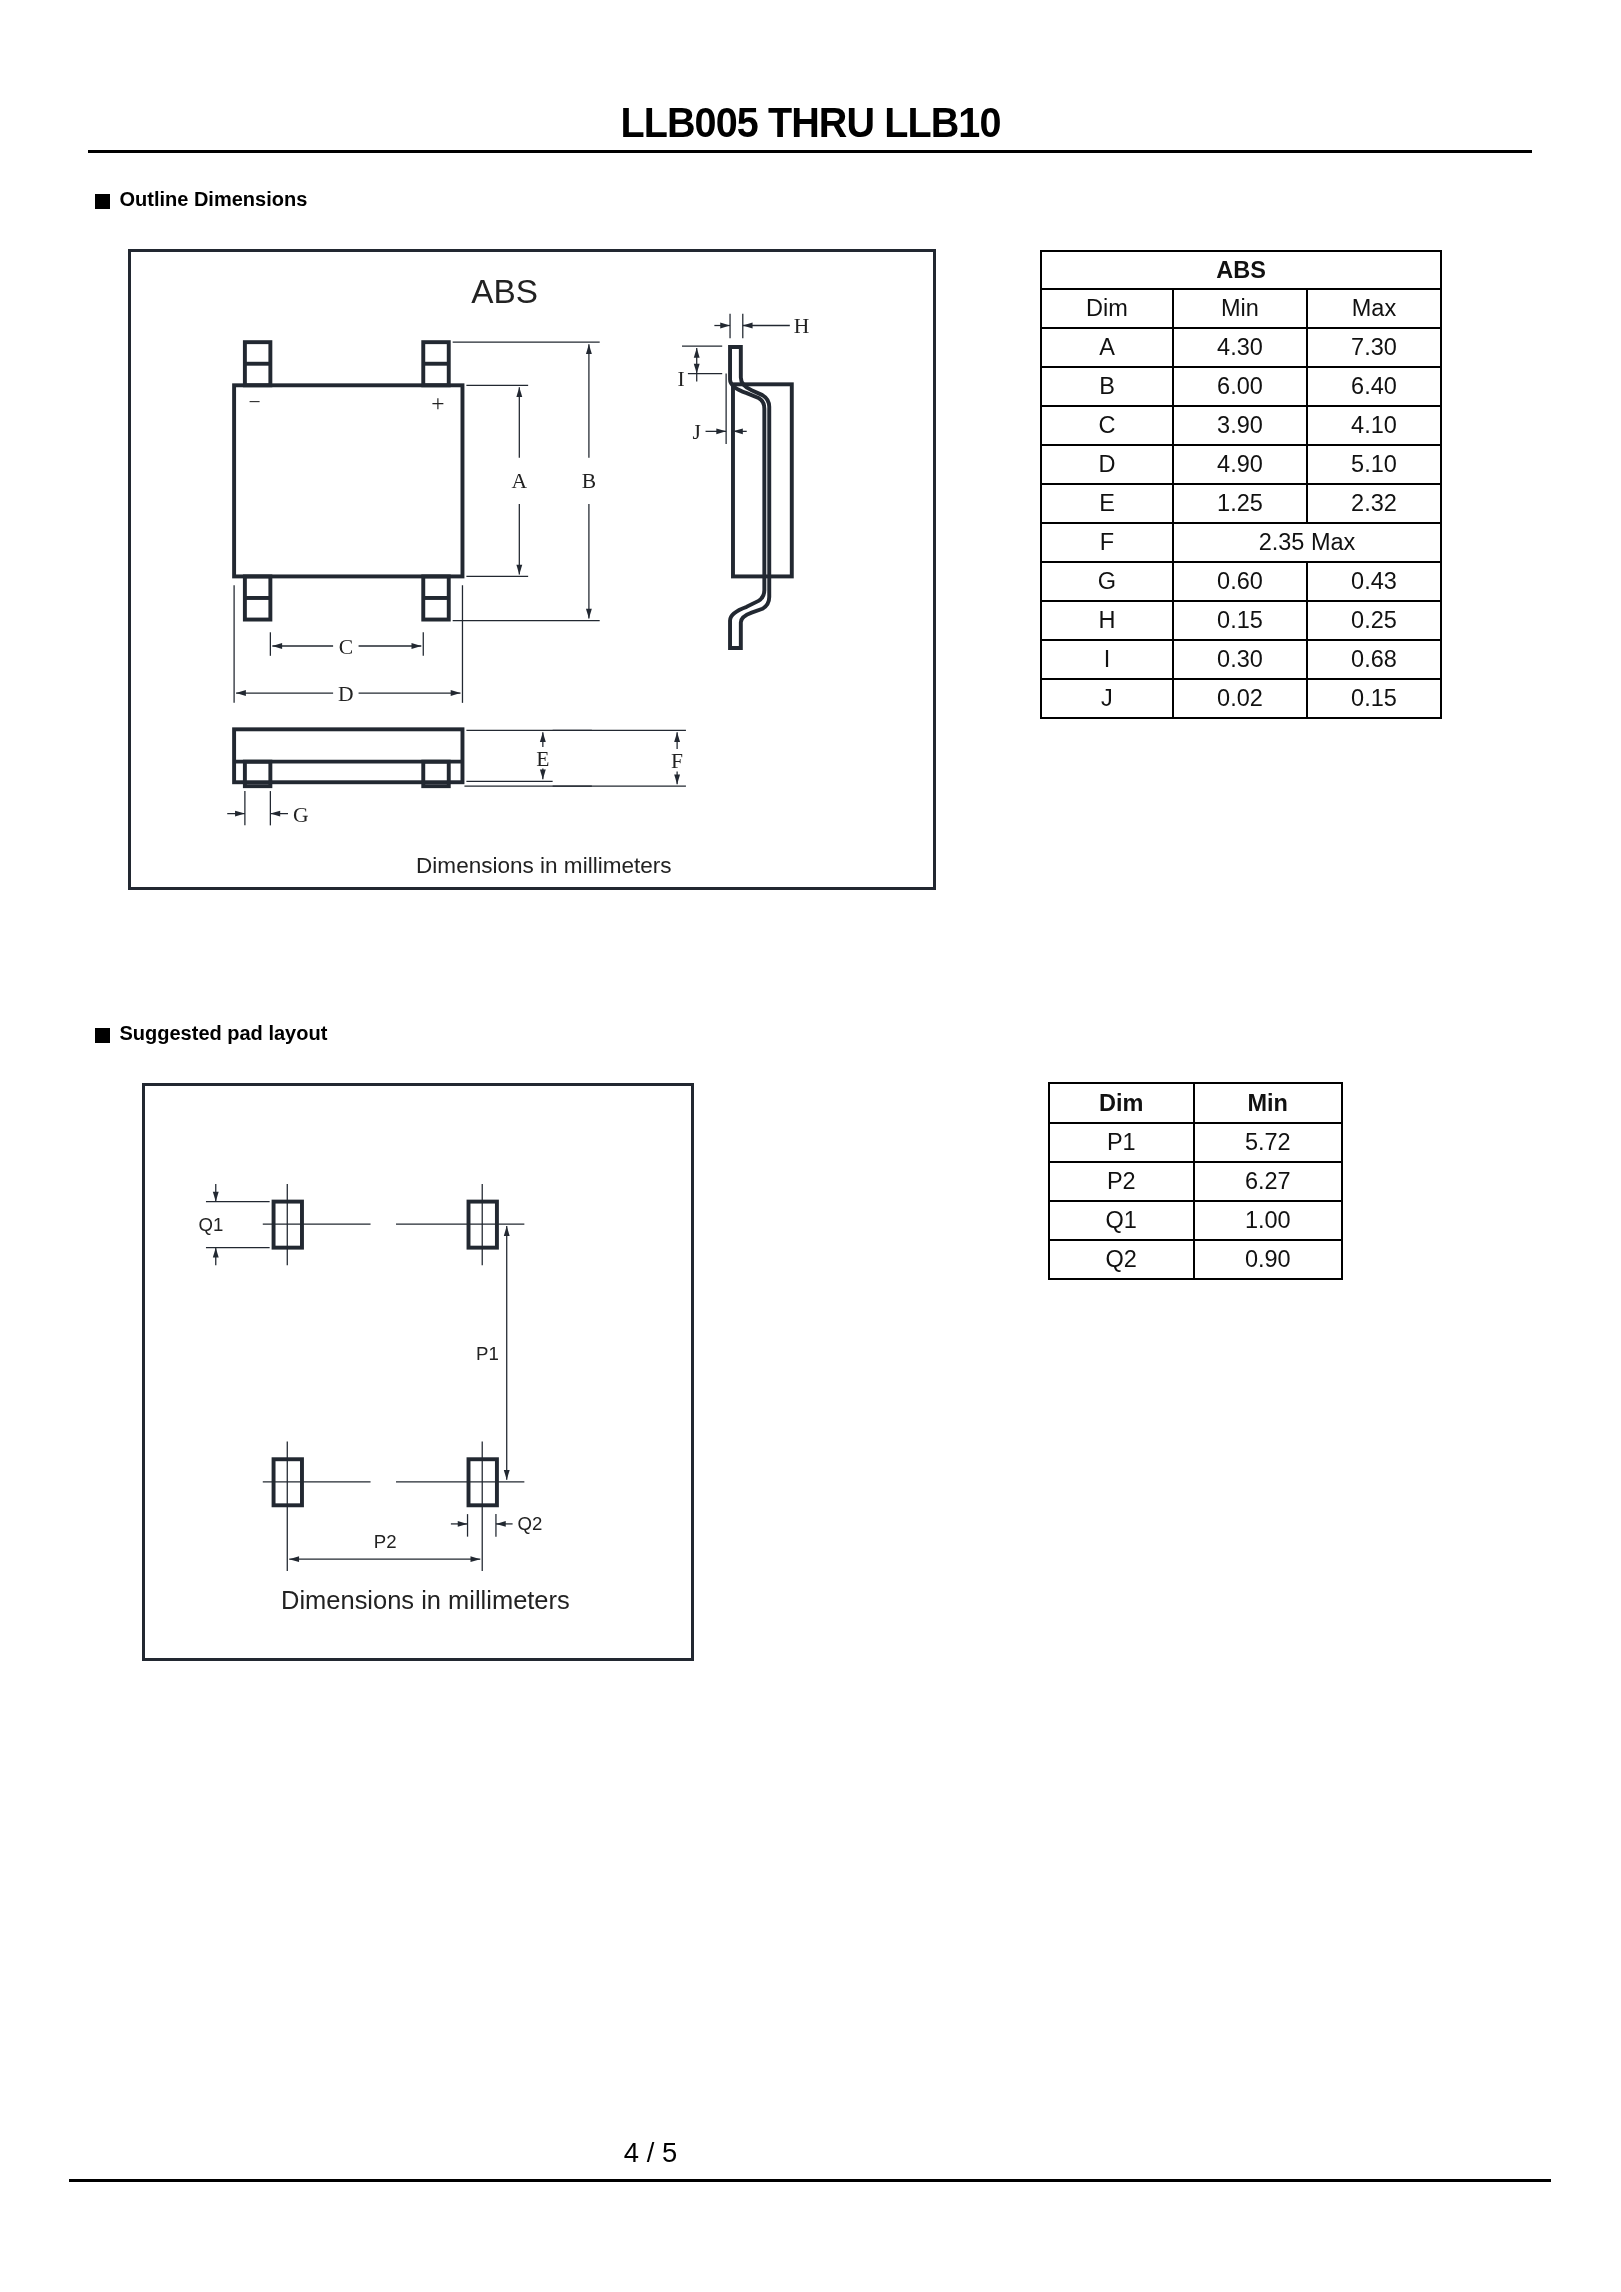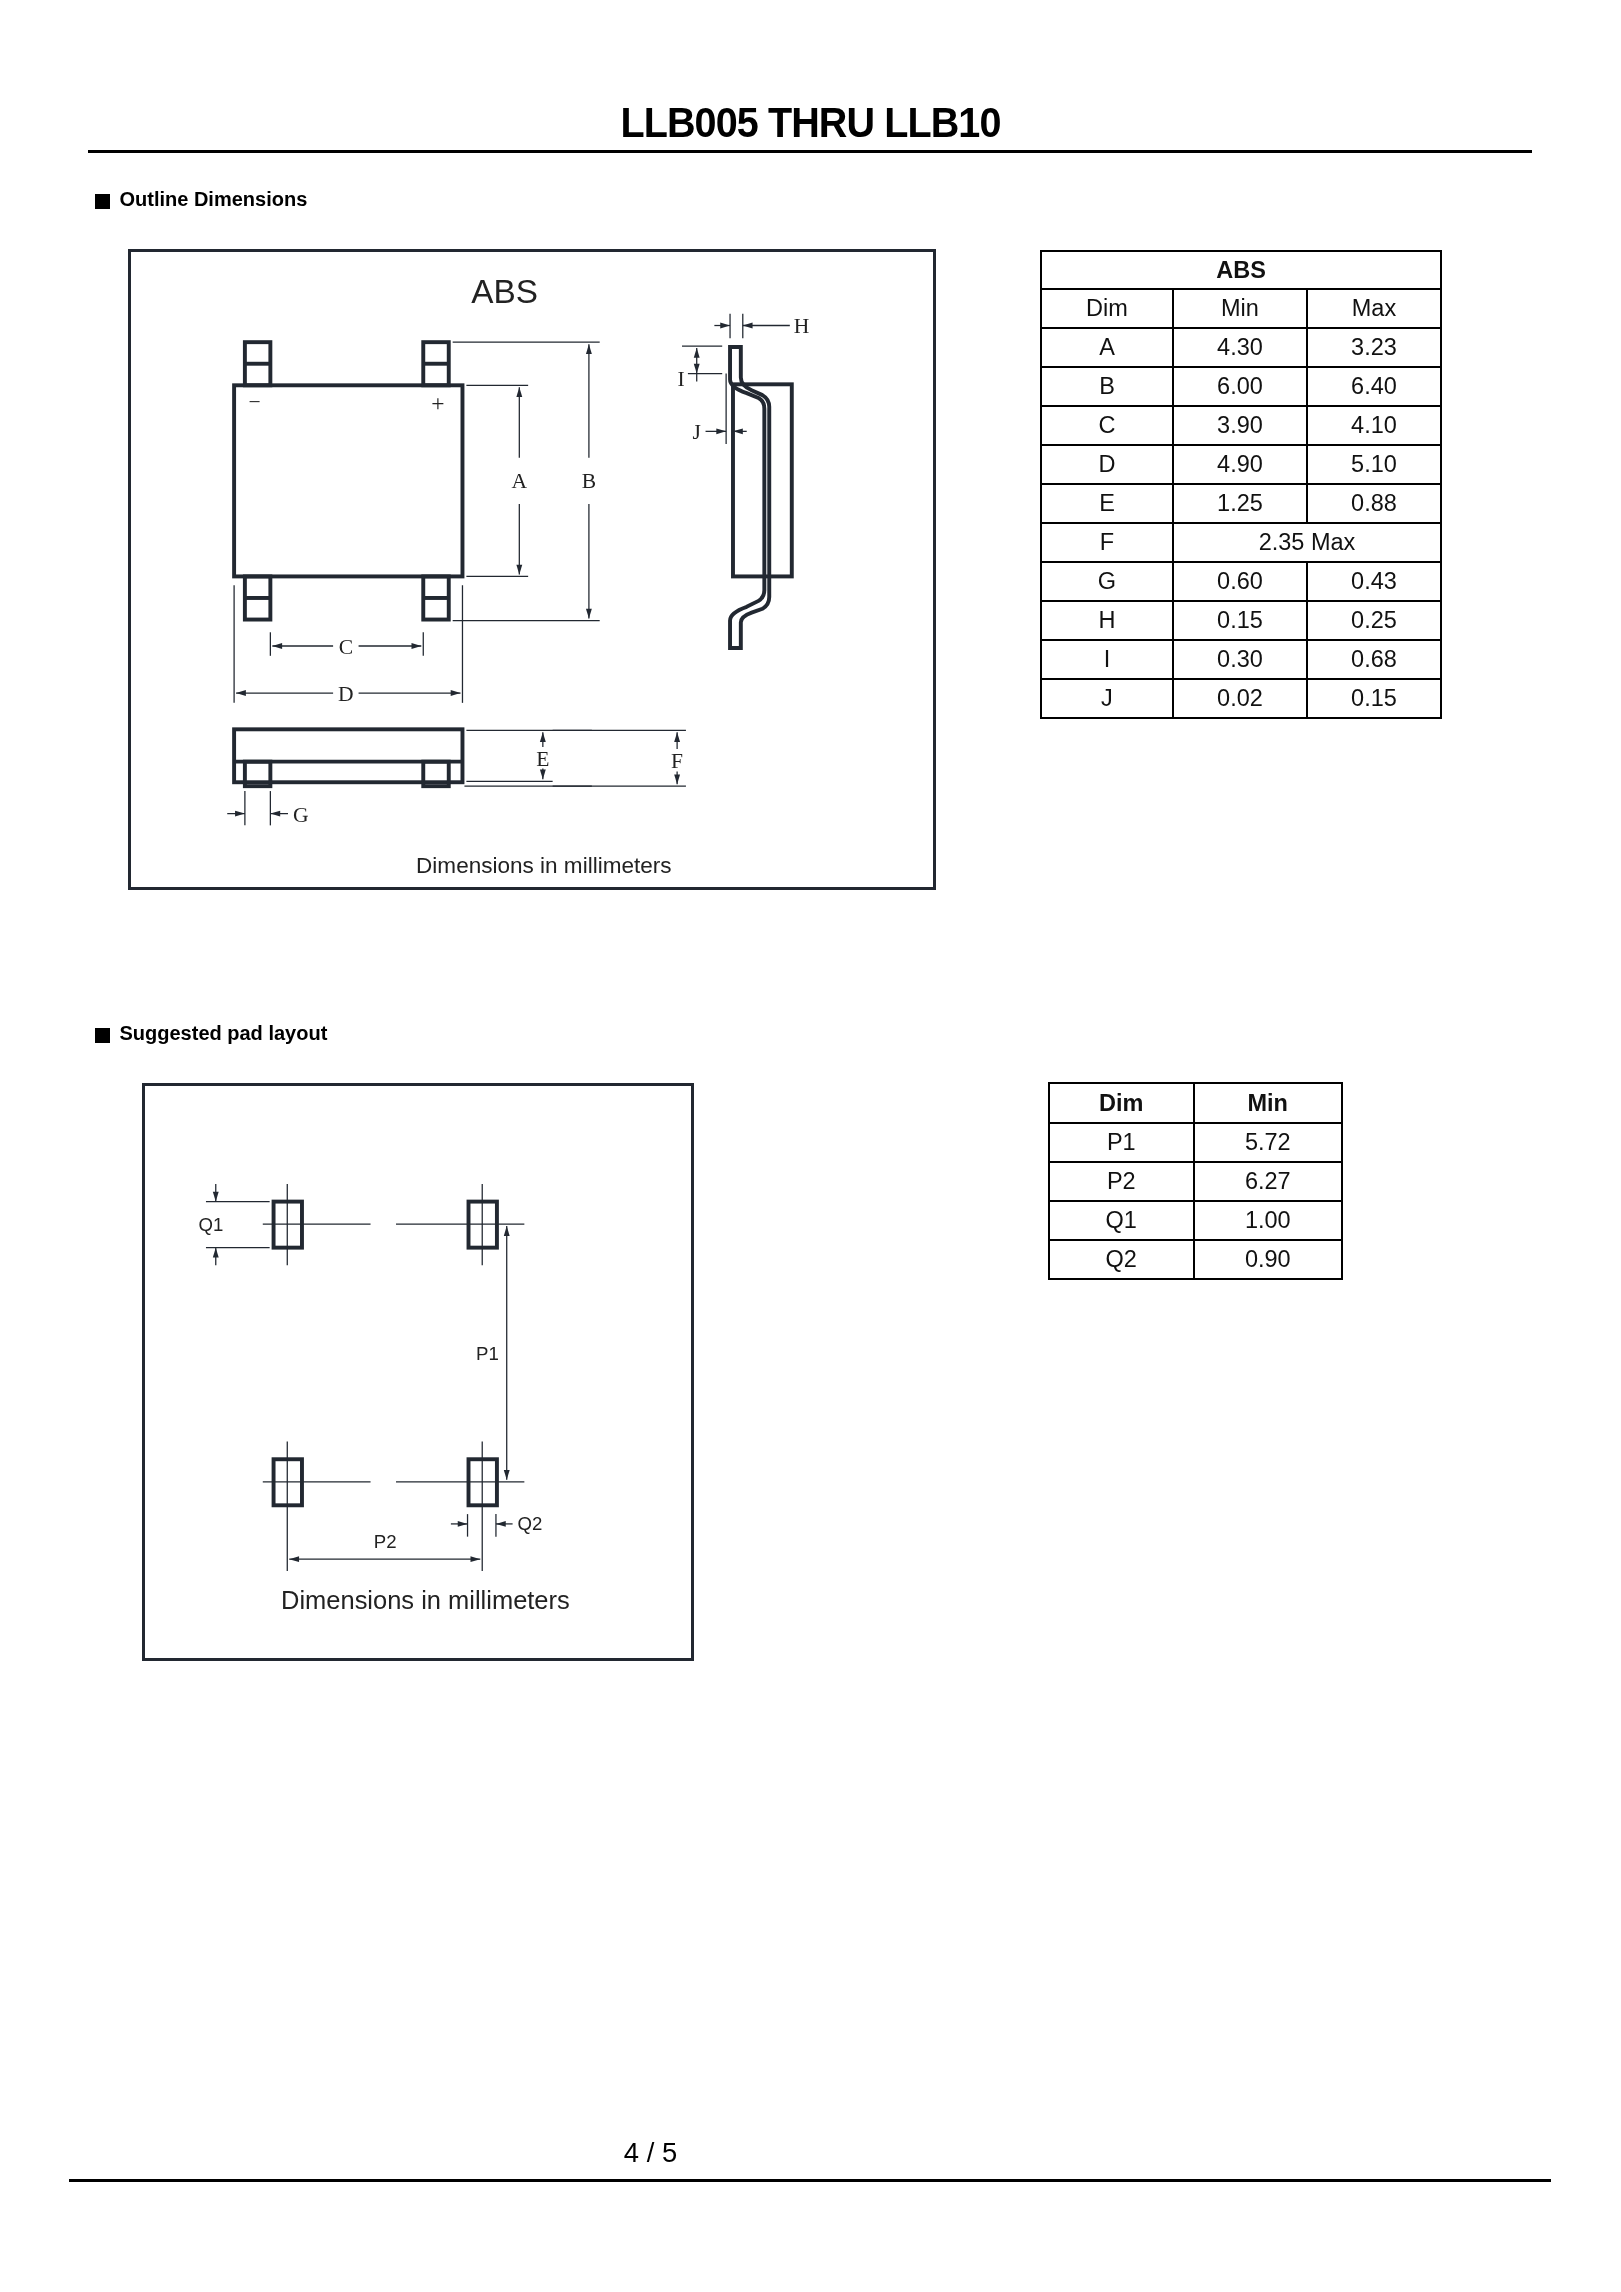--- a/index.html
+++ b/index.html
@@ -152,41 +152,41 @@
     <td colspan="3" class="hd-bold" style="height:36px;">ABS</td>
   </tr>
   <tr>
     <td style="width:131px;">Dim</td>
     <td style="width:133px;">Min</td>
     <td style="width:133px;">Max</td>
   </tr>
   <tr>
     <td>A</td>
     <td>4.30</td>
-    <td>3.23</td>
+    <td>7.30</td>
   </tr>
   <tr>
     <td>B</td>
     <td>6.00</td>
     <td>6.40</td>
   </tr>
   <tr>
     <td>C</td>
     <td>3.90</td>
     <td>4.10</td>
   </tr>
   <tr>
     <td>D</td>
     <td>4.90</td>
     <td>5.10</td>
   </tr>
   <tr>
     <td>E</td>
     <td>1.25</td>
-    <td>0.88</td>
+    <td>2.32</td>
   </tr>
   <tr>
     <td>F</td>
     <td colspan="2">2.35 Max</td>
   </tr>
   <tr>
     <td>G</td>
     <td>0.60</td>
     <td>0.43</td>
   </tr>

